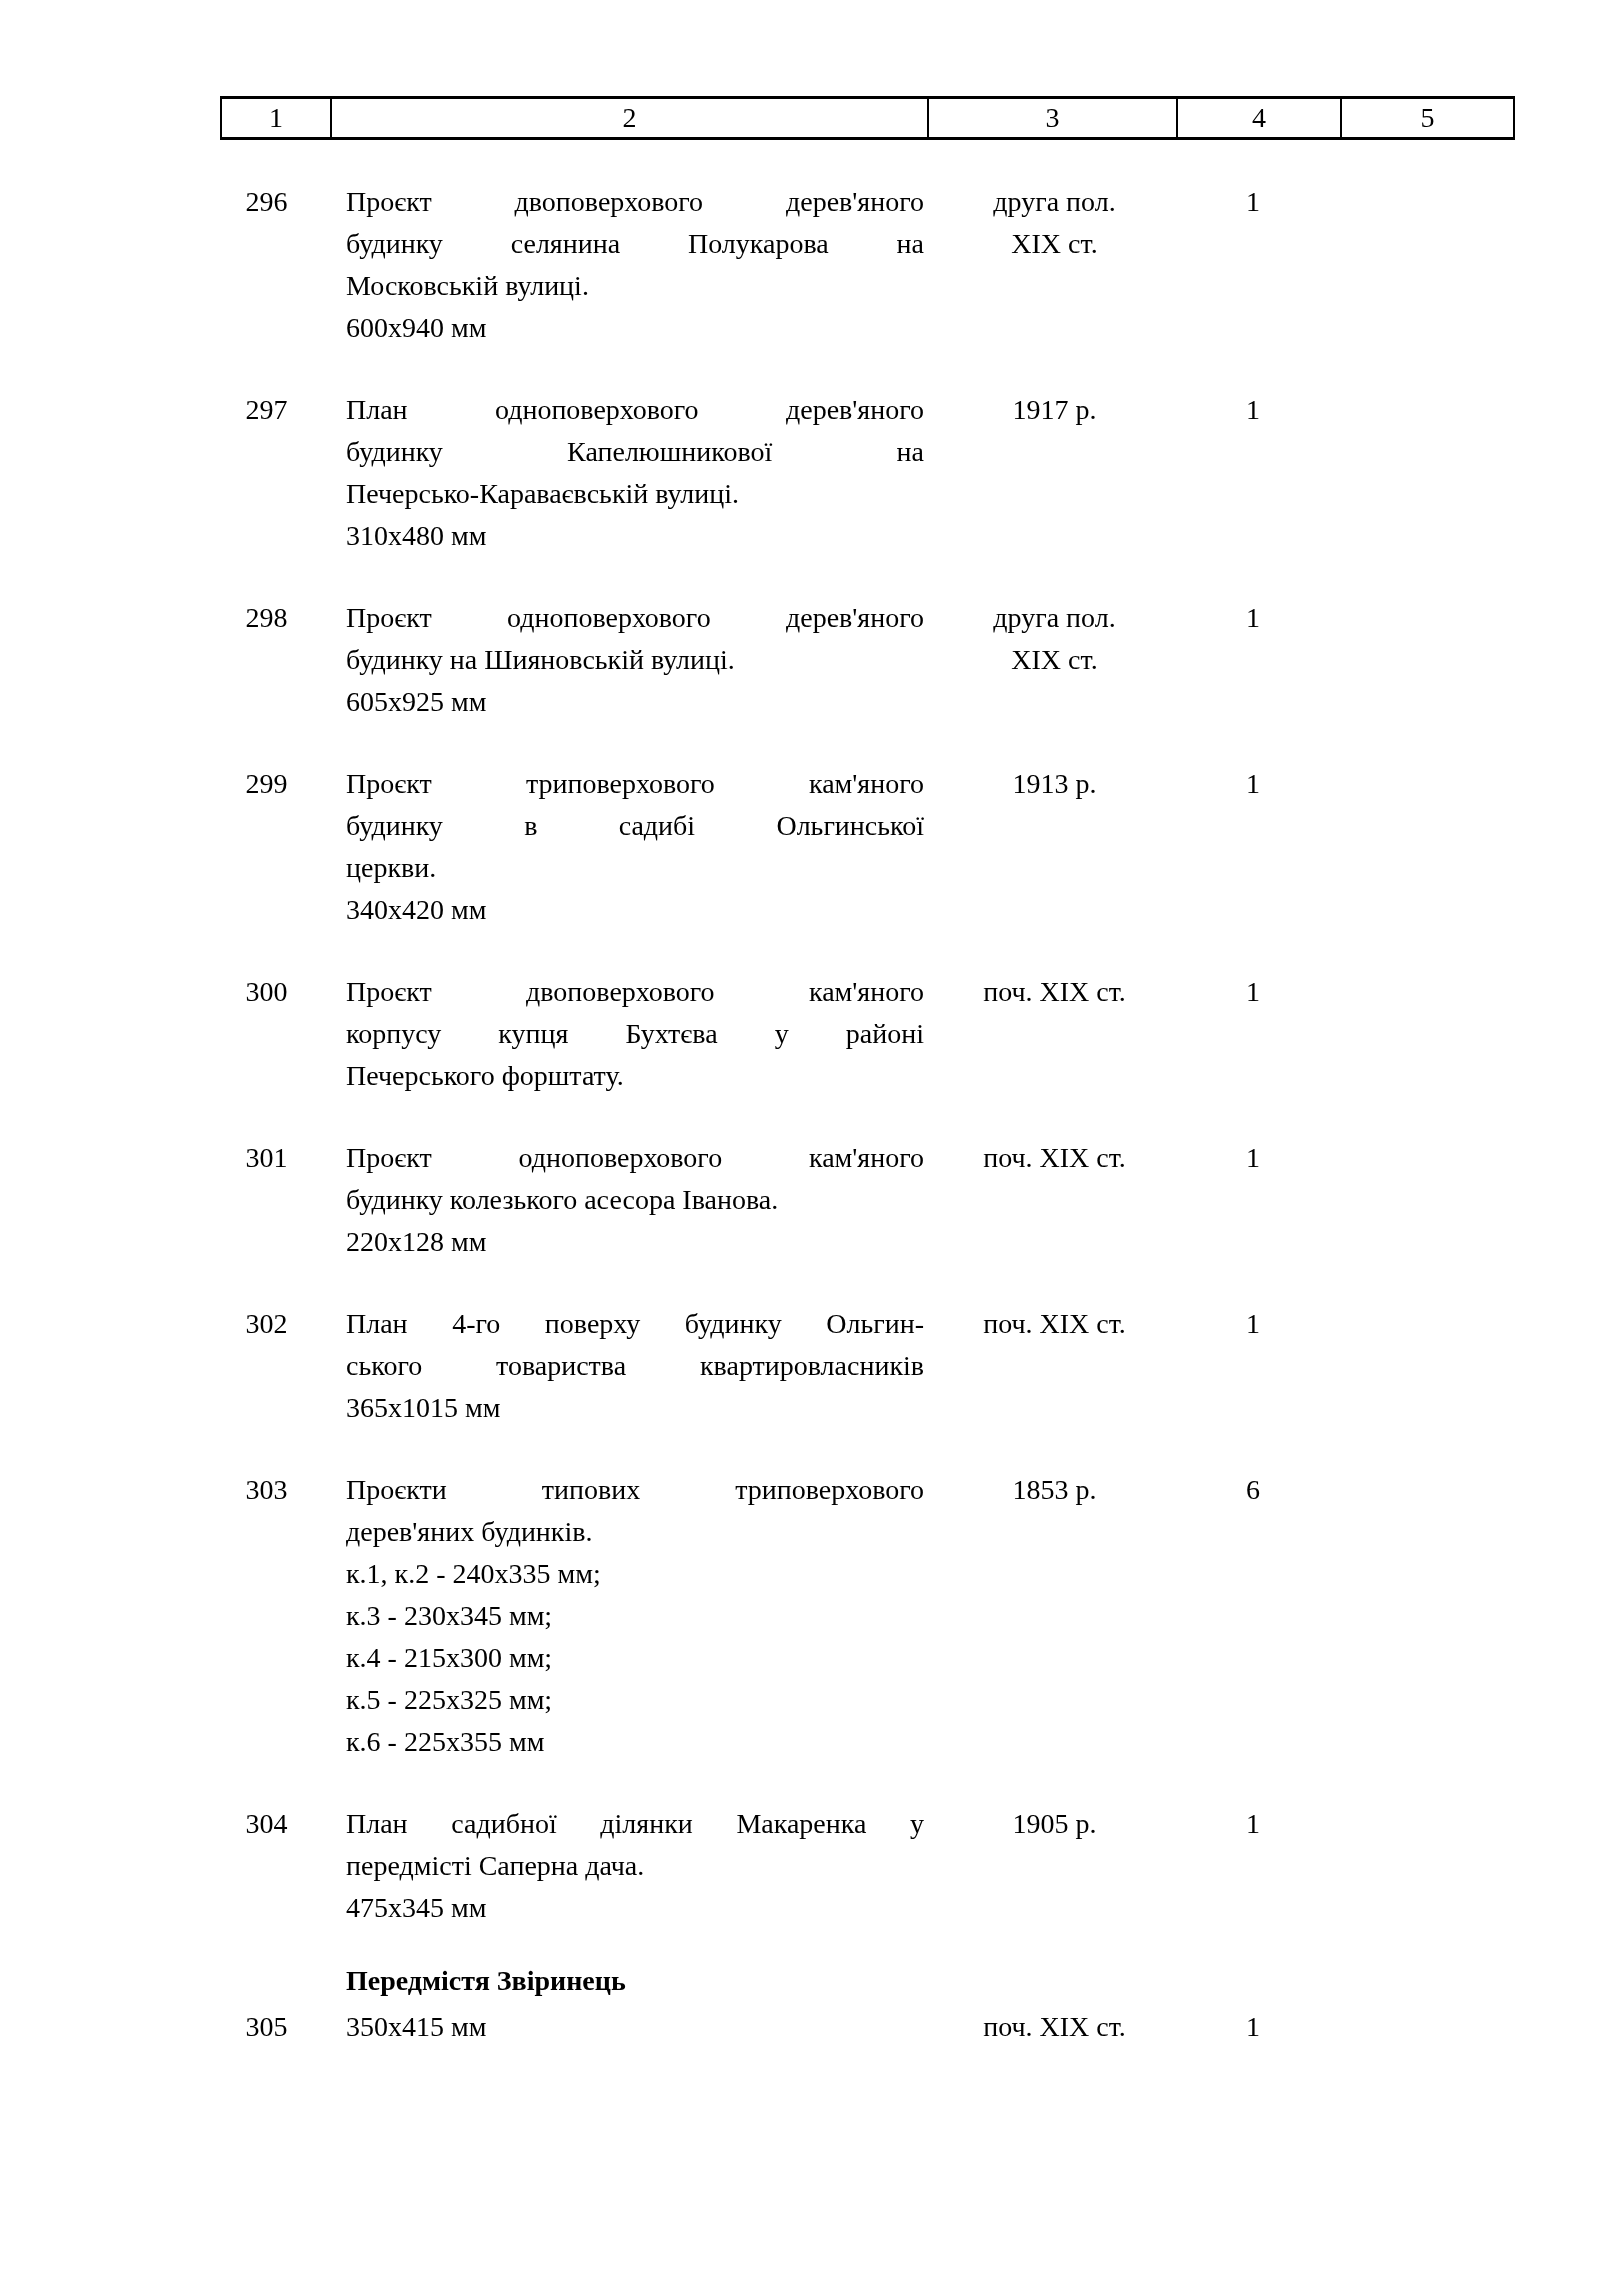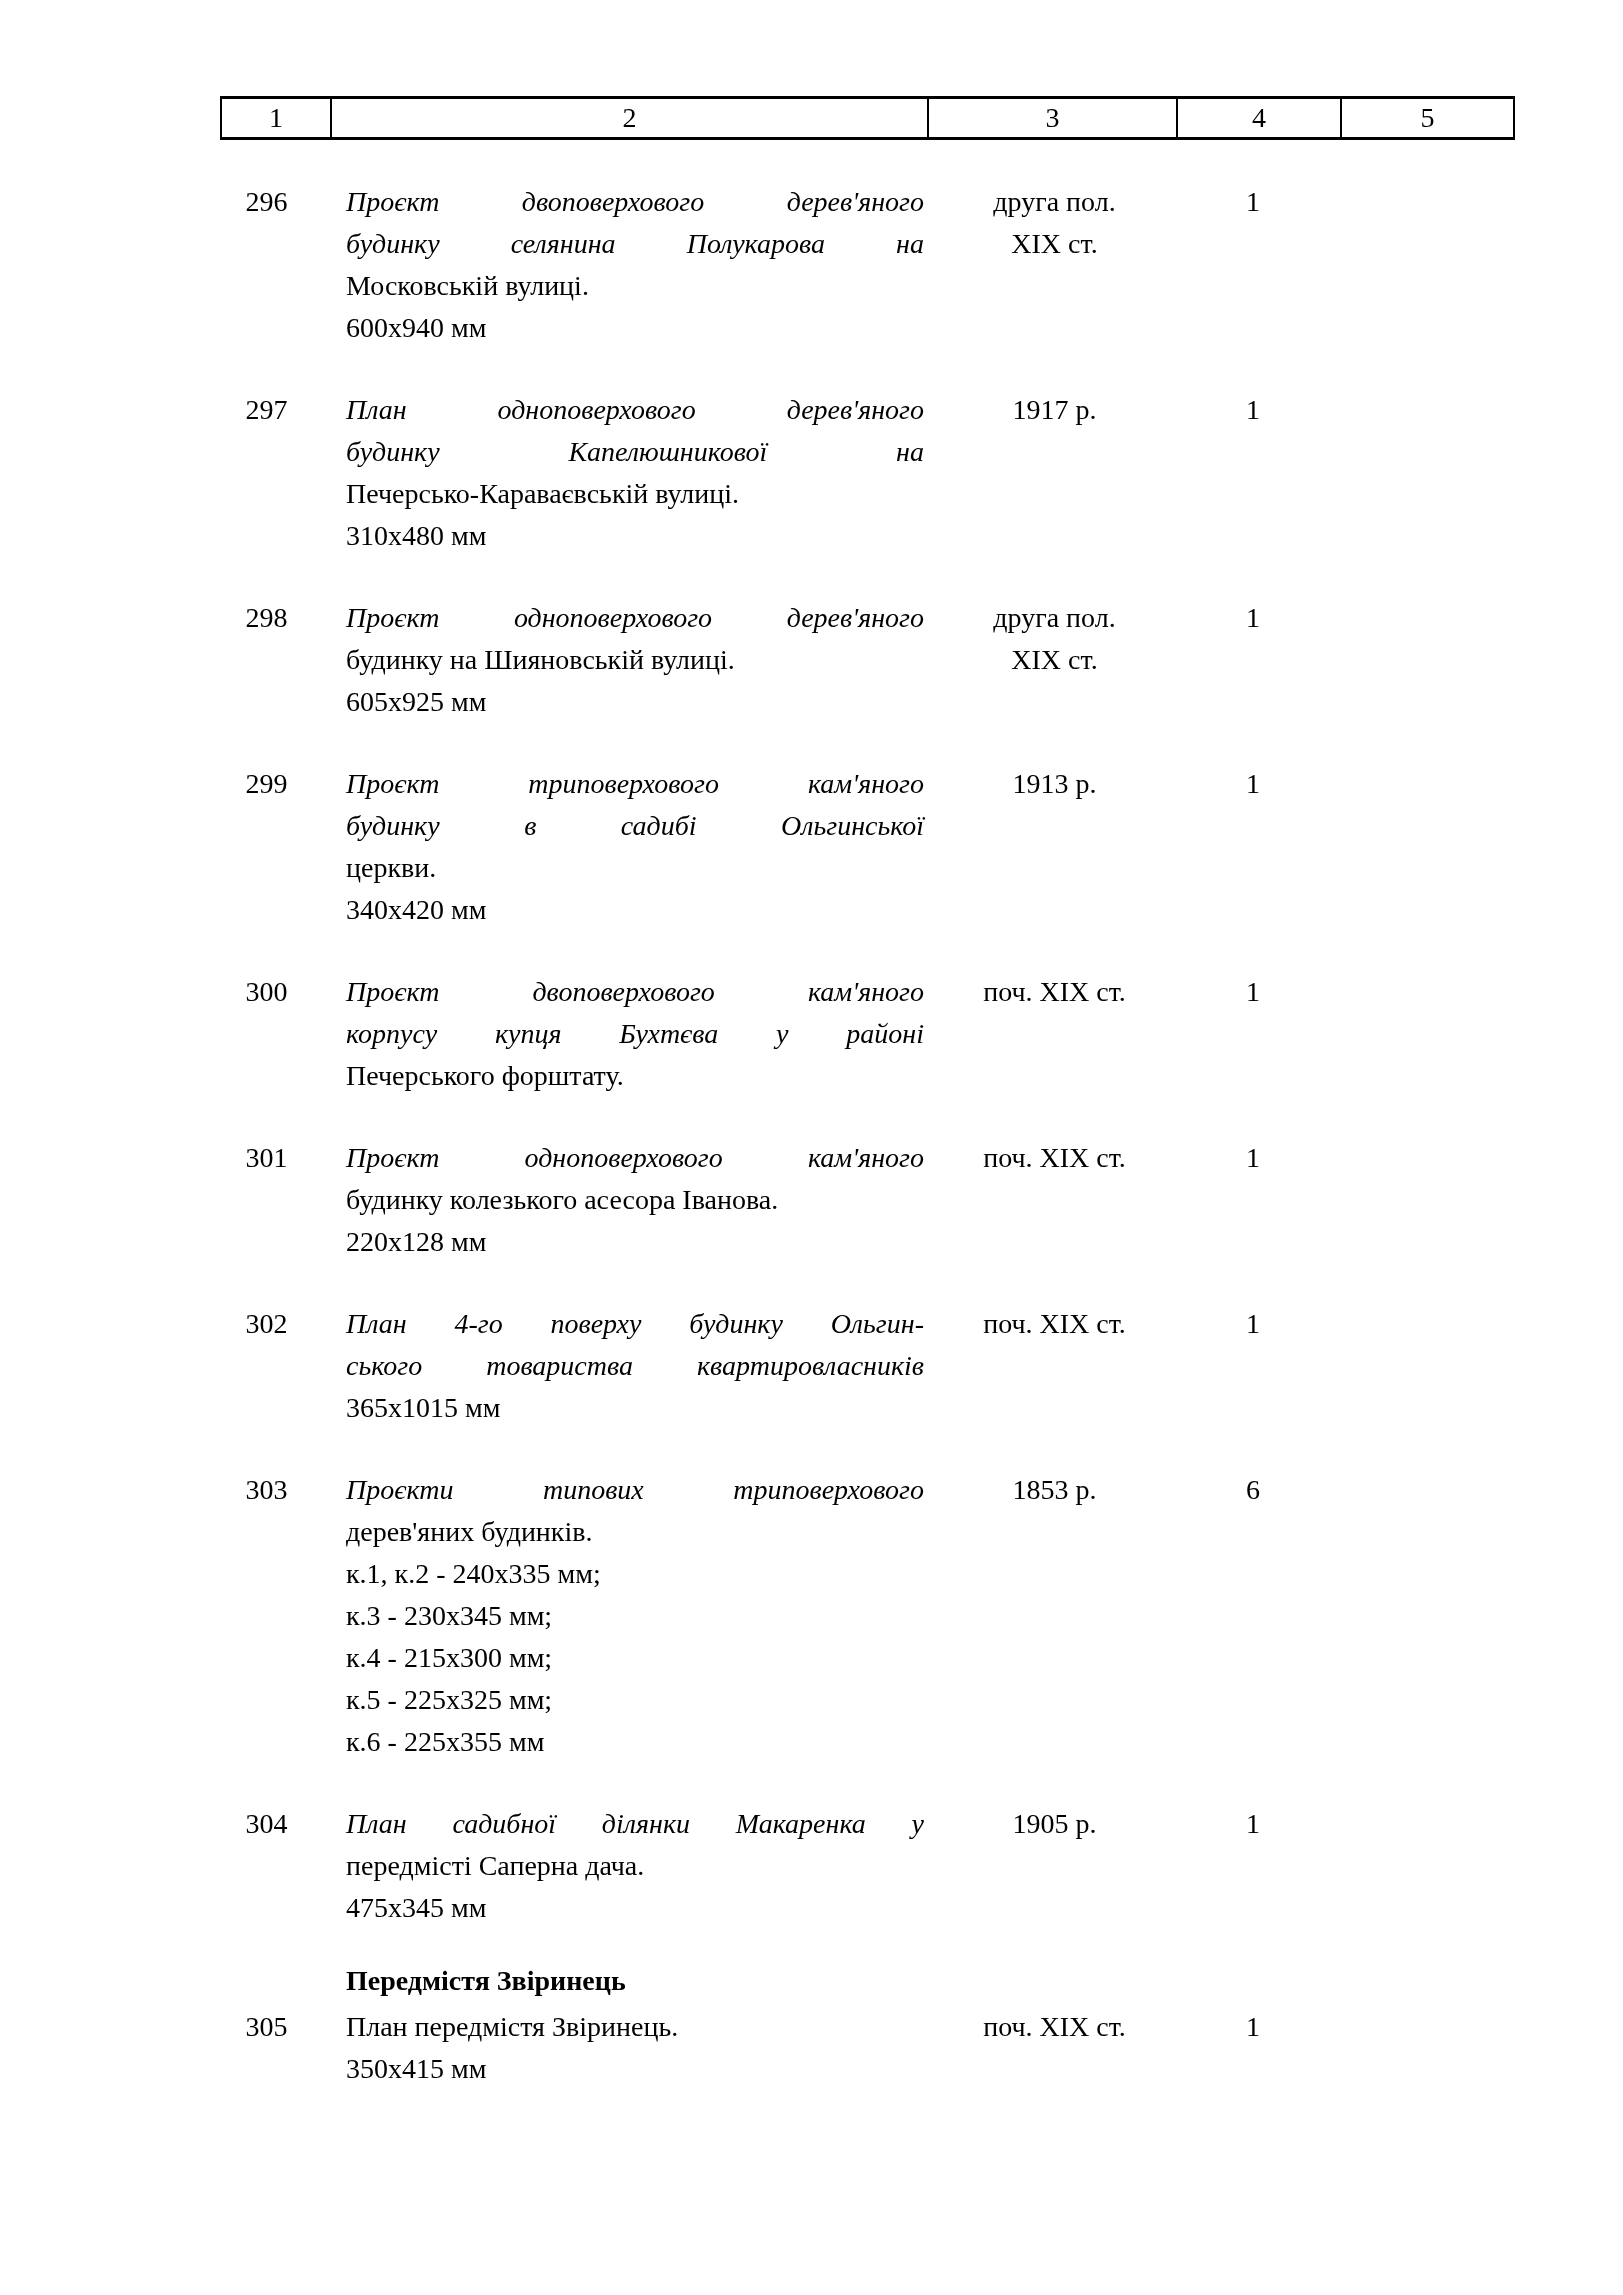--- a/index.html
+++ b/index.html
@@ -38,21 +38,21 @@
   .hc5 { flex: 1; }
 
   
   .tbody {
     position: absolute; left: 220px; top: 181px; width: 1295px;
   }
   .entry { position: relative; margin-bottom: 40px; }
   .num   { position: absolute; left: 25.5px; top: 0; white-space: nowrap; }
   .desc  { margin-left: 126px; width: 578px; }
   .line  { min-height: 42px; }
-  .line.just { display: flex; justify-content: space-between; font-style: italic; }
+  .line.just { display: flex; justify-content: space-between; }
   .date  { position: absolute; left: 710px; top: 0; width: 249px; text-align: center; }
   .count { position: absolute; left: 951px; top: 0; width: 164px; text-align: center; }
   .section-heading {
     margin: -9.2px 0 3.9px 126px; width: 578px;
     font-weight: bold;
   }
 </style>
 </head>
 <body>
 
@@ -245,21 +245,20 @@
         </div>
         <div class="date">
           <div class="date-line">1905 р.</div>
         </div>
         <div class="count">1</div>
       </div>
       <div class="section-heading">Передмістя Звіринець</div>
       <div class="entry">
         <div class="num">305</div>
         <div class="desc">
-          <div class="line">План передмістя Звіринець.</div>
           <div class="line">350х415 мм</div>
         </div>
         <div class="date">
           <div class="date-line">поч. XIX ст.</div>
         </div>
         <div class="count">1</div>
       </div>
     </div>
 
 </div>

